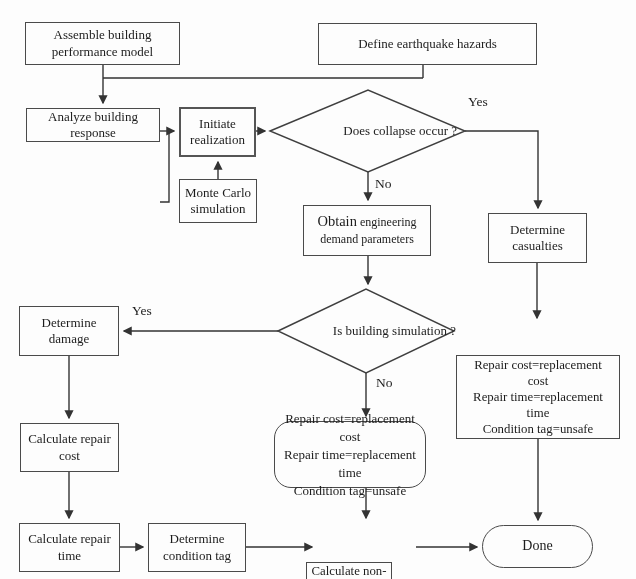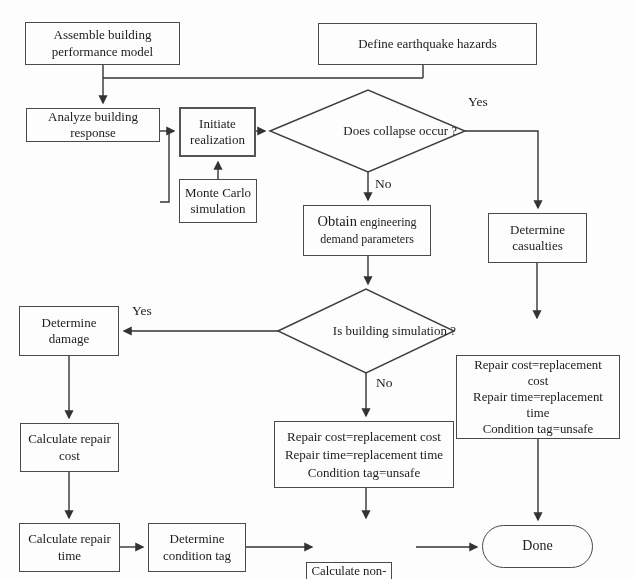--- a/index.html
+++ b/index.html
@@ -26,21 +26,21 @@
   #n-initiate{left:179px;top:107px;width:77px;height:50px;border-width:2px;border-color:#555;}
   #n-develop{left:26px;top:180px;width:134px;height:45px;}
   #n-monte{left:179px;top:179px;width:78px;height:44px;}
   #n-obtain{left:303px;top:205px;width:128px;height:51px;text-align:center;}
   #n-obtain .bt{font-size:12px;line-height:17px;}
   #n-obtain .big{font-size:14.5px;}
   #n-casualties{left:488px;top:213px;width:99px;height:50px;}
   #n-repair-right{left:456px;top:323px;width:164px;height:84px;margin-top:32px;}
   #n-repair-right .bt{font-size:12.8px;line-height:16px;}
   #n-damage{left:19px;top:306px;width:100px;height:50px;}
-  #n-repair-center{left:274px;top:421px;width:180px;height:67px;}
+  #n-repair-center{left:274px;top:421px;width:152px;height:67px;border-radius:17px;}
   #n-repair-center .bt{font-size:13px;line-height:18px;}
   #n-calc-cost{left:20px;top:423px;width:99px;height:49px;}
   #n-calc-time{left:19px;top:523px;width:101px;height:49px;}
   #n-condition{left:148px;top:523px;width:98px;height:49px;}
   #n-noncollapse{left:306px;top:523px;width:86px;height:49px;margin-top:39px;}
   #n-noncollapse .bt{font-size:12.8px;line-height:15px;}
   #n-done{left:482px;top:525px;width:111px;height:43px;border-radius:22px;border-width:1.4px;}
   #n-done .bt{font-size:14px;}
 
   

